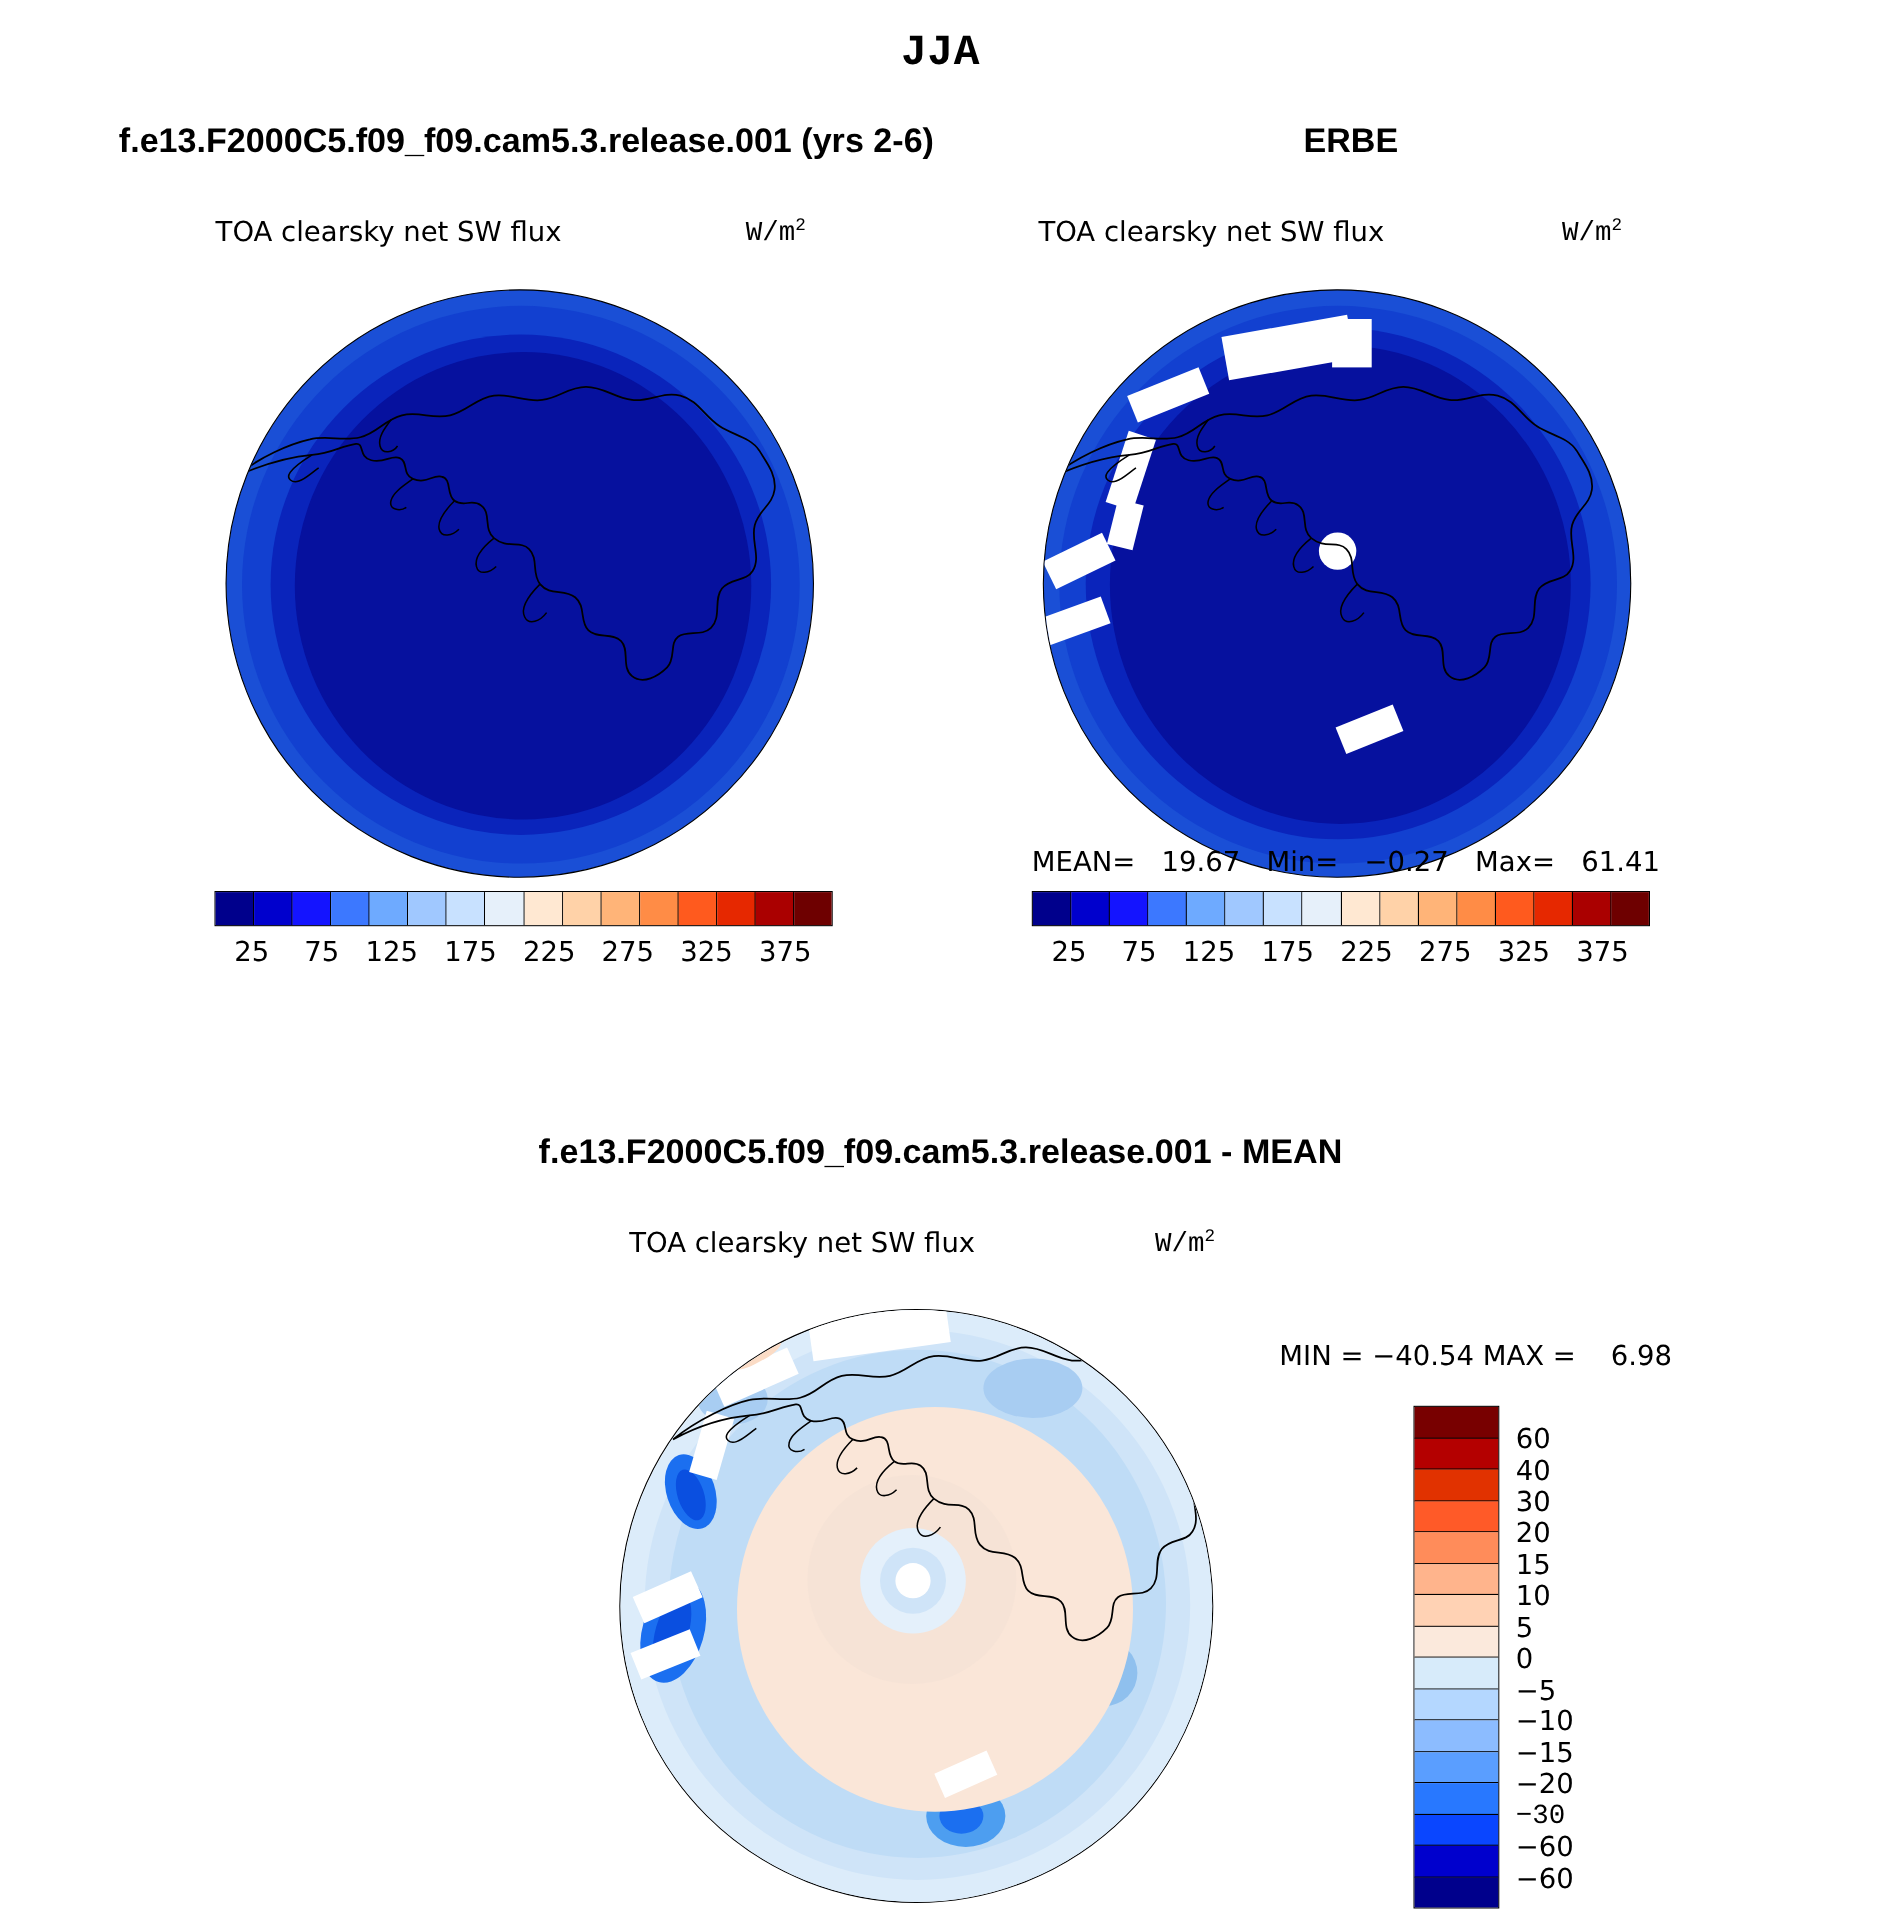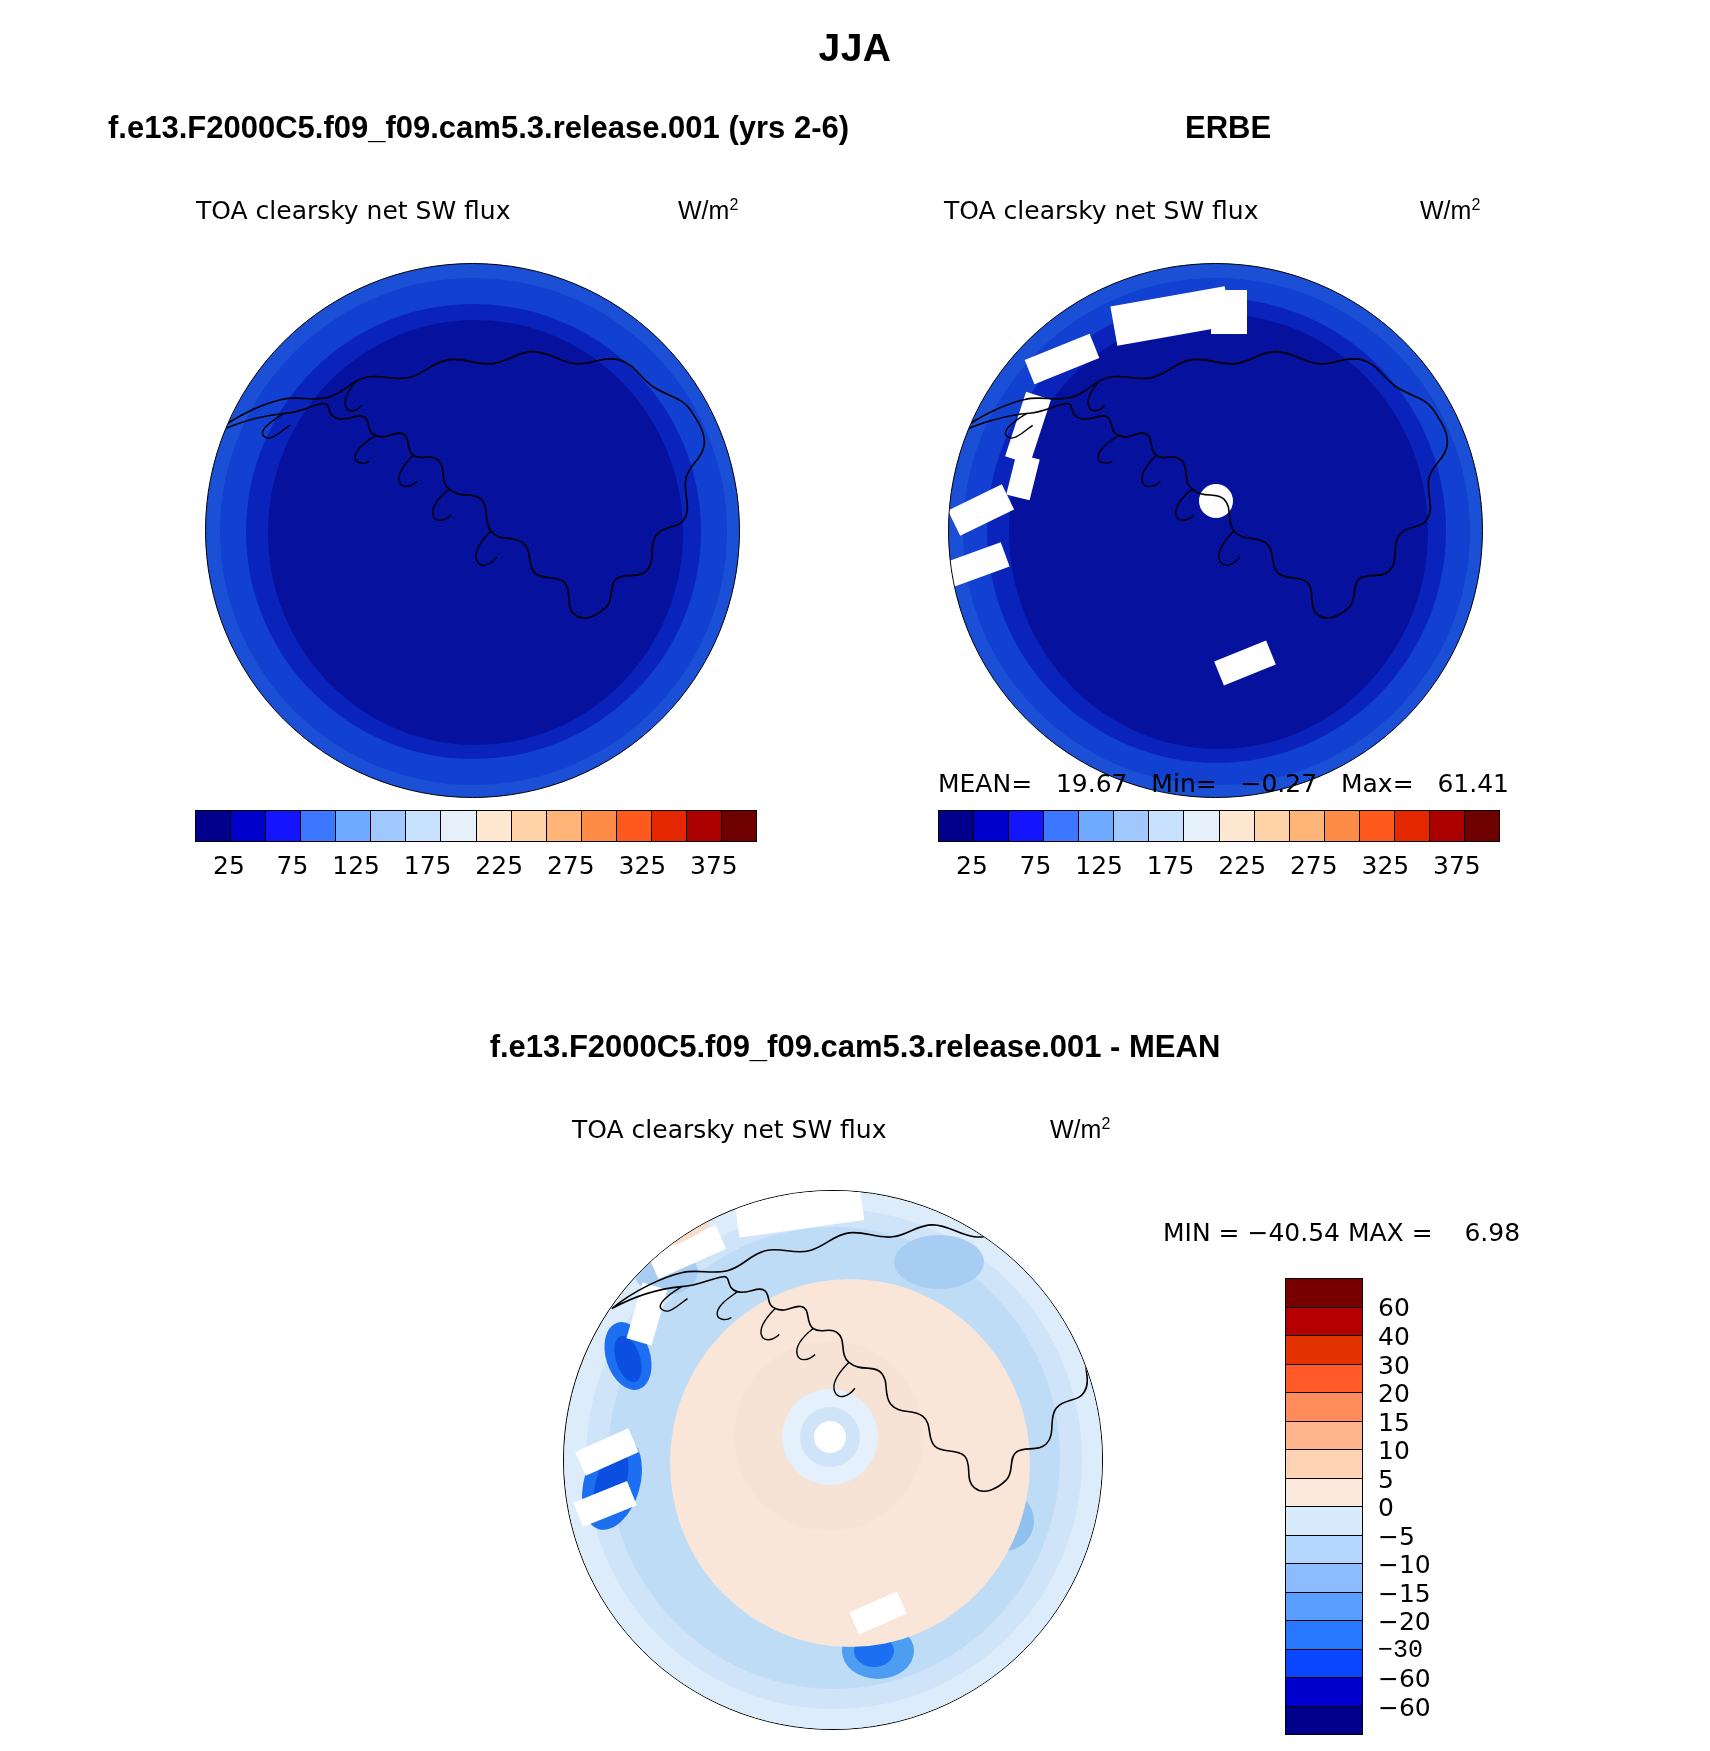--- a/index.html
+++ b/index.html
@@ -23,21 +23,21 @@
   }
   
   .season-title {
     position: absolute;
     top: 26px;
     left: 0;
     width: 1710px;
     text-align: center;
     font-size: 39px;
     font-weight: bold;
-    font-family: Liberation Sans, sans-serif;
+    font-family: Liberation Mono, monospace;
     letter-spacing: 0.5px;
   }
   .panel-title {
     position: absolute;
     font-size: 31px;
     font-weight: bold;
     font-family: "Liberation Sans", sans-serif;
     white-space: nowrap;
   }
   .panel-title.left  { top: 110px; left: 108px; }
@@ -46,21 +46,21 @@
 
   .var-line {
     position: absolute;
     font-size: 25px;
     font-family: "DejaVu Sans", sans-serif;
     white-space: nowrap;
   }
   .units {
     position: absolute;
     font-size: 25px;
-    font-family: Liberation Sans, sans-serif;
+    font-family: Liberation Mono, monospace;
     white-space: nowrap;
   }
   .units sup { font-size: 16px; }
 
   
   .map-wrap {
     position: absolute;
     overflow: hidden;
   }
   .globe {

